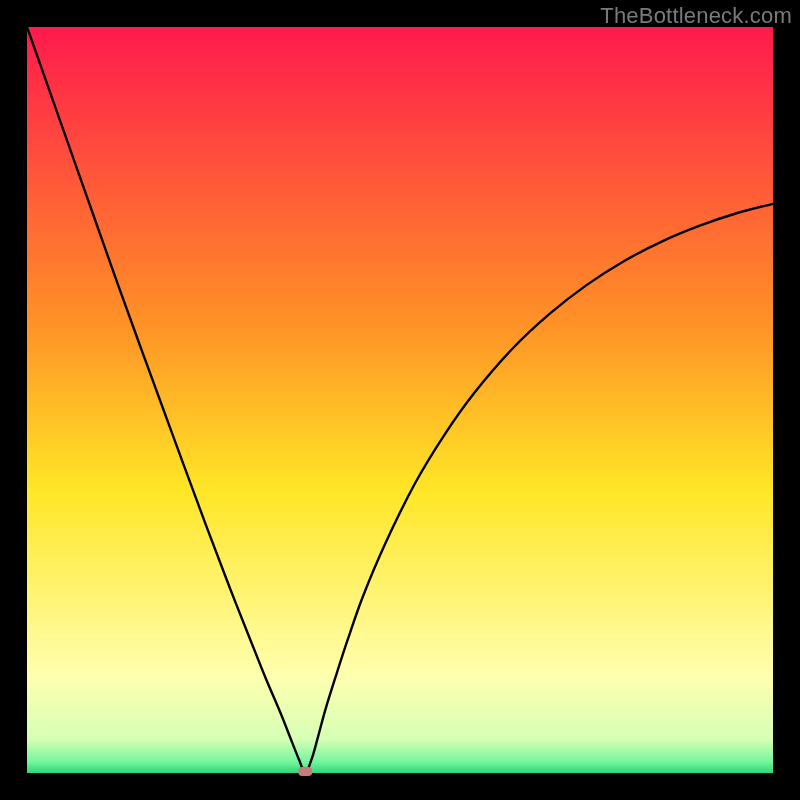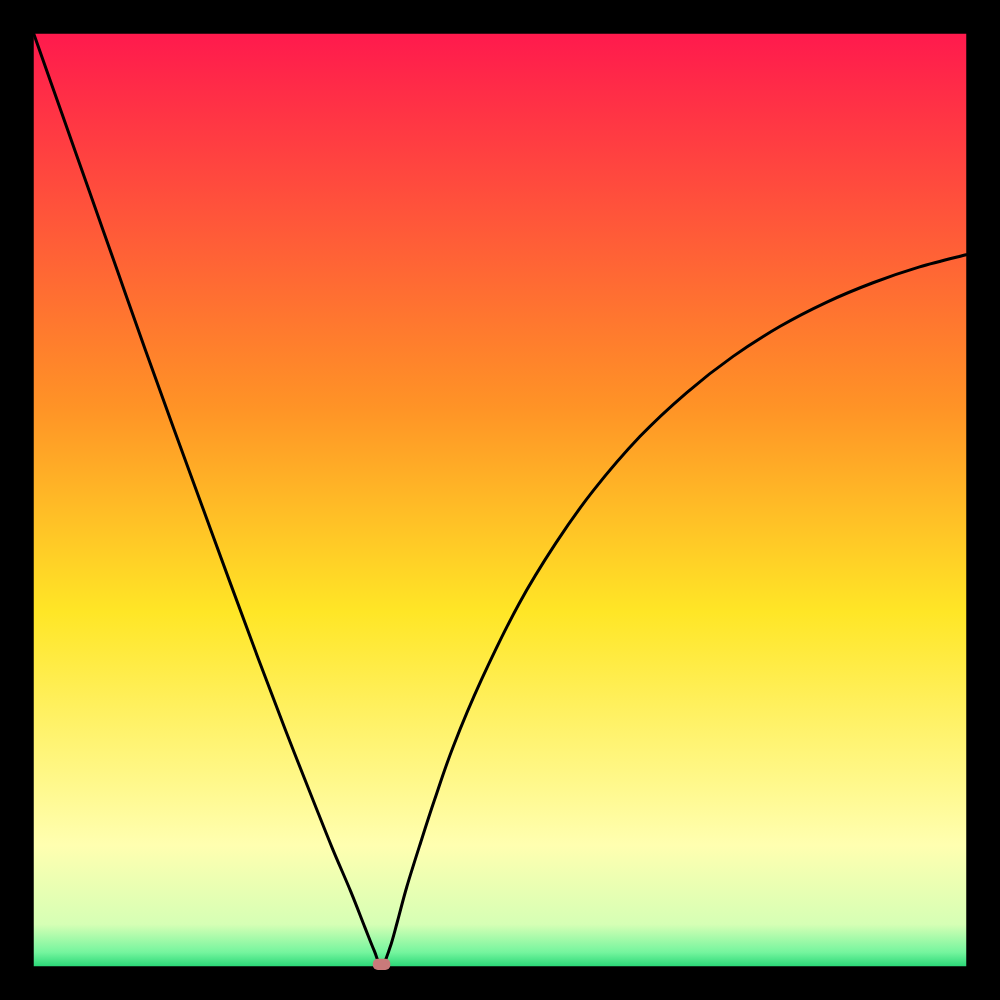--- a/index.html
+++ b/index.html
@@ -56,13 +56,14 @@
 </head>
 <body>
 
 <div class="frame">
   <div class="plot-area" style="background: linear-gradient(rgb(255, 26, 77) 0%, rgb(255, 147, 38) 40%, rgb(255, 230, 38) 62%, rgb(255, 255, 176) 87%, rgb(214, 255, 181) 95.5%, rgb(117, 245, 158) 98.5%, rgb(43, 216, 120) 100%);">
     <svg class="curve" viewBox="0 0 746 746" preserveAspectRatio="none">
       <path id="bottleneck-path" class="curve-path" d="M 0.00 0.00 C 3.73 10.57, 14.92 42.27, 22.38 63.41 C 29.84 84.55, 37.30 105.68, 44.76 126.82 C 52.22 147.96, 59.68 169.09, 67.14 190.23 C 74.60 211.37, 82.06 232.75, 89.52 253.64 C 96.98 274.53, 104.44 295.04, 111.90 315.56 C 119.36 336.07, 126.82 356.34, 134.28 376.73 C 141.74 397.12, 149.20 417.64, 156.66 437.90 C 164.12 458.17, 171.58 478.43, 179.04 498.33 C 186.50 518.22, 193.96 537.99, 201.42 557.26 C 208.88 576.53, 217.58 598.29, 223.80 613.96 C 230.02 629.62, 233.75 639.20, 238.72 651.26 C 243.69 663.32, 249.29 675.75, 253.64 686.32 C 257.99 696.89, 261.72 706.84, 264.83 714.67 C 267.94 722.50, 270.05 728.10, 272.29 733.32 C 274.53 738.54, 276.14 746.37, 278.26 746.00 C 280.37 745.63, 282.86 737.05, 284.97 731.08 C 287.09 725.11, 288.70 718.27, 290.94 710.19 C 293.18 702.11, 295.29 693.16, 298.40 682.59 C 301.51 672.02, 305.86 658.47, 309.59 646.78 C 313.32 635.09, 316.43 625.27, 320.78 612.47 C 325.13 599.66, 329.48 585.86, 335.70 569.94 C 341.92 554.03, 349.38 535.88, 358.08 516.98 C 366.78 498.08, 377.97 474.83, 387.92 456.55 C 397.87 438.28, 407.81 422.48, 417.76 407.32 C 427.71 392.15, 436.41 379.71, 447.60 365.54 C 458.79 351.37, 472.47 335.33, 484.90 322.27 C 497.33 309.22, 509.77 297.90, 522.20 287.21 C 534.63 276.52, 547.07 266.94, 559.50 258.12 C 571.93 249.29, 584.37 241.46, 596.80 234.24 C 609.23 227.03, 621.67 220.69, 634.10 214.85 C 646.53 209.00, 658.97 203.91, 671.40 199.18 C 683.83 194.46, 696.27 190.23, 708.70 186.50 C 721.13 182.77, 739.78 178.42, 746.00 176.80"></path>
       <rect id="marker-dot" class="marker" rx="4" ry="4" width="14" height="9" x="271.26" y="740.00"></rect>
     </svg>
   </div>
+  <div class="watermark">TheBottleneck.com</div>
 </div>
 
 </body></html>

